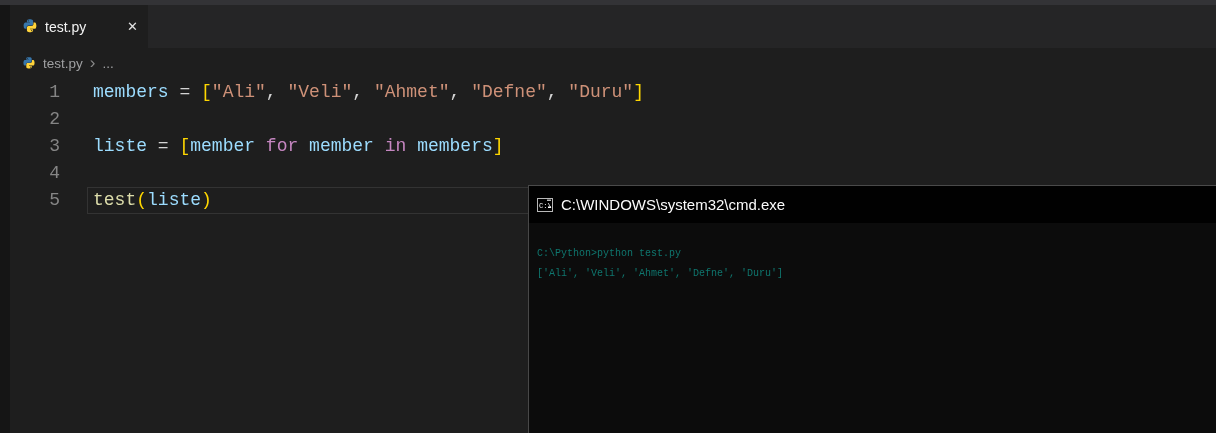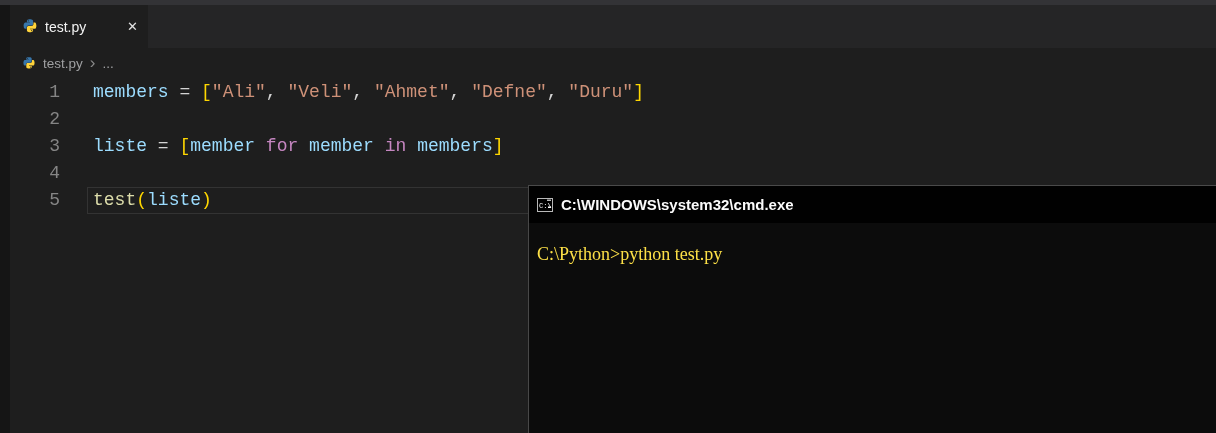--- a/index.html
+++ b/index.html
@@ -23,23 +23,23 @@
                font-family:"Liberation Mono","DejaVu Sans Mono",monospace; font-size:18px; }
   .code-row { display:flex; height:27px; line-height:27px; }
   .gutter { width:50px; text-align:right; color:#858585; flex:0 0 auto; }
   .code-text { margin-left:33px; white-space:pre; color:#d4d4d4; }
   .current-line { position:absolute; left:77px; top:108px; width:442px; height:27px;
                   border:1px solid #333333; pointer-events:none; }
 
   .terminal { position:absolute; left:528px; top:185px; width:688px; height:248px; background:#0c0c0c;
               border-left:1px solid #484848; border-top:1px solid #4a4a4a; z-index:10; }
   .term-title { height:37px; background:#010101; display:flex; align-items:center; gap:8px; padding-left:8px; cursor:default; }
-  .term-title-text { font-size:15px; color:#fbfbfb;font-weight:bold; }
-  .term-body { padding:21px 8px 0 8px; font-family:Liberation Serif, serif;
-               font-size:18px; line-height:20px; color:#fde047; cursor:text; height:211px; }
+  .term-title-text { font-size:15px; color:#fbfbfb; }
+  .term-body { padding:21px 8px 0 8px; font-family:Liberation Mono, monospace;
+               font-size:10px; line-height:20px; color:#0f766e; cursor:text; height:211px; }
   .term-line { white-space:pre; min-height:20px; }
   .term-cursor { display:inline-block; width:9px; height:9px; background:#cfcfcf; vertical-align:-2px; margin-left:1px; }
 
   .py-icon { width:16px; height:16px; flex:0 0 auto; }
   .py-icon.small { width:14px; height:14px; }
   .cmd-icon { width:16px; height:14px; flex:0 0 auto; }
 </style>
 </head>
 <body>
 
@@ -103,15 +103,16 @@
     <svg class="cmd-icon" viewBox="0 0 16 14">
       <rect x="0.5" y="0.5" width="15" height="13" fill="#000" stroke="#b8b8b8"></rect>
       <rect x="10" y="1.5" width="4" height="1.5" fill="#b8b8b8"></rect>
       <text x="2" y="10" font-size="7" fill="#ffffff" font-family="Liberation Mono, monospace">C:\</text>
       <rect x="11" y="8.5" width="3" height="1.5" fill="#ffffff"></rect>
     </svg>
     <span class="term-title-text">C:\WINDOWS\system32\cmd.exe</span>
   </div>
   <div class="term-body" id="term-body">
       <div class="term-line">C:\Python&gt;python test.py</div>
+      <div class="term-line">['Ali', 'Veli', 'Ahmet', 'Defne', 'Duru']</div>
       <div class="term-line"></div>
     </div>
 </div>
 
 </body></html>

